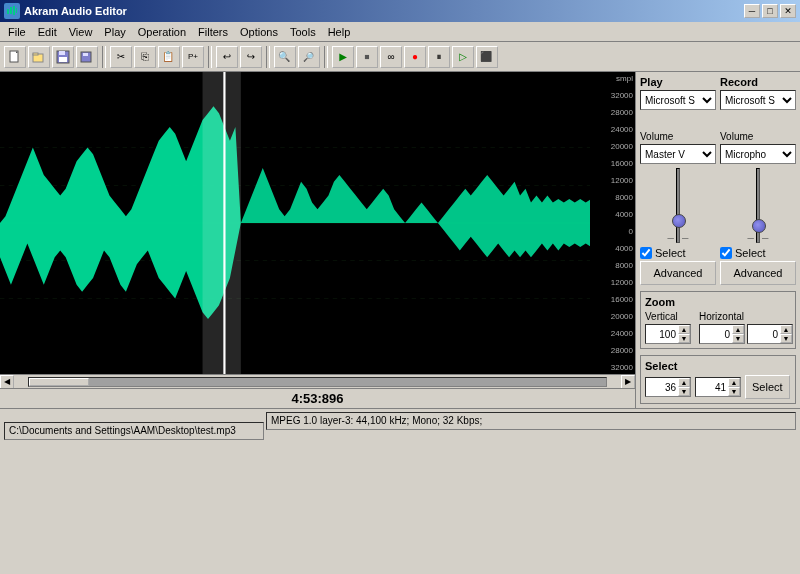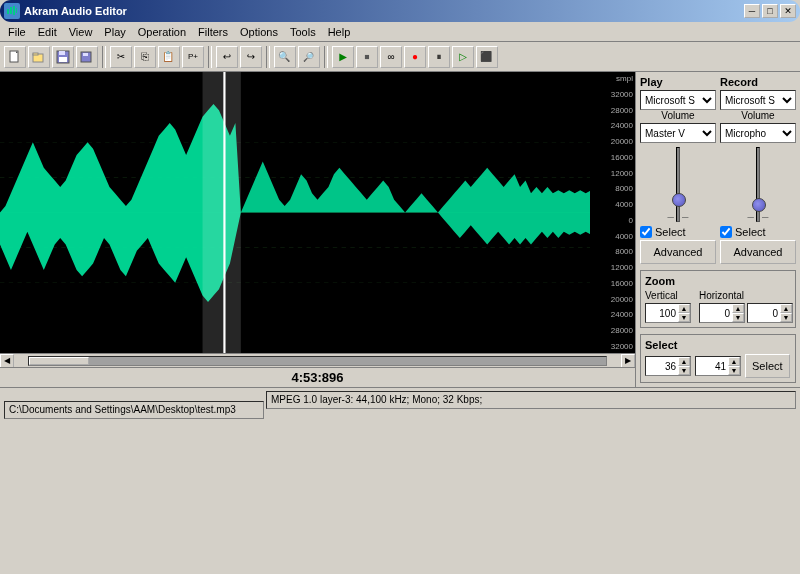--- a/index.html
+++ b/index.html
@@ -8,21 +8,20 @@
     
     .title-bar {
       background: linear-gradient(to right, #0a246a, #a6caf0);
       color: white;
       height: 22px;
       display: flex;
       align-items: center;
       justify-content: space-between;
       padding: 0 4px;
       user-select: none;
-      border-radius: 11px;
     }
     .title-bar-left { display: flex; align-items: center; gap: 4px; }
     .title-icon { width: 16px; height: 16px; background: #4488cc; border-radius: 2px; display: flex; align-items: center; justify-content: center; }
     .title-text { font-size: 11px; font-weight: bold; }
     .title-buttons { display: flex; gap: 2px; }
     .title-btn {
       width: 16px; height: 14px; background: #d4d0c8;
       border: 1px outset #fff; cursor: pointer;
       display: flex; align-items: center; justify-content: center;
       font-size: 9px; color: #000;
@@ -140,21 +139,21 @@
     }
 
     select.small-select {
       width: 100%;
       font-size: 10px;
       height: 20px;
       background: #fff;
       border: 1px inset #808080;
     }
 
-    .volume-label { font-size: 10px; margin-top: 0; margin-bottom: 2px; text-align: center; }
+    .volume-label { font-size: 10px; margin-top: 21px; margin-bottom: 2px; }
 
     .volume-dropdown {
       width: 100%;
       font-size: 10px;
       height: 20px;
       background: #fff;
       border: 1px inset #808080;
     }
 
     .checkbox-row {

